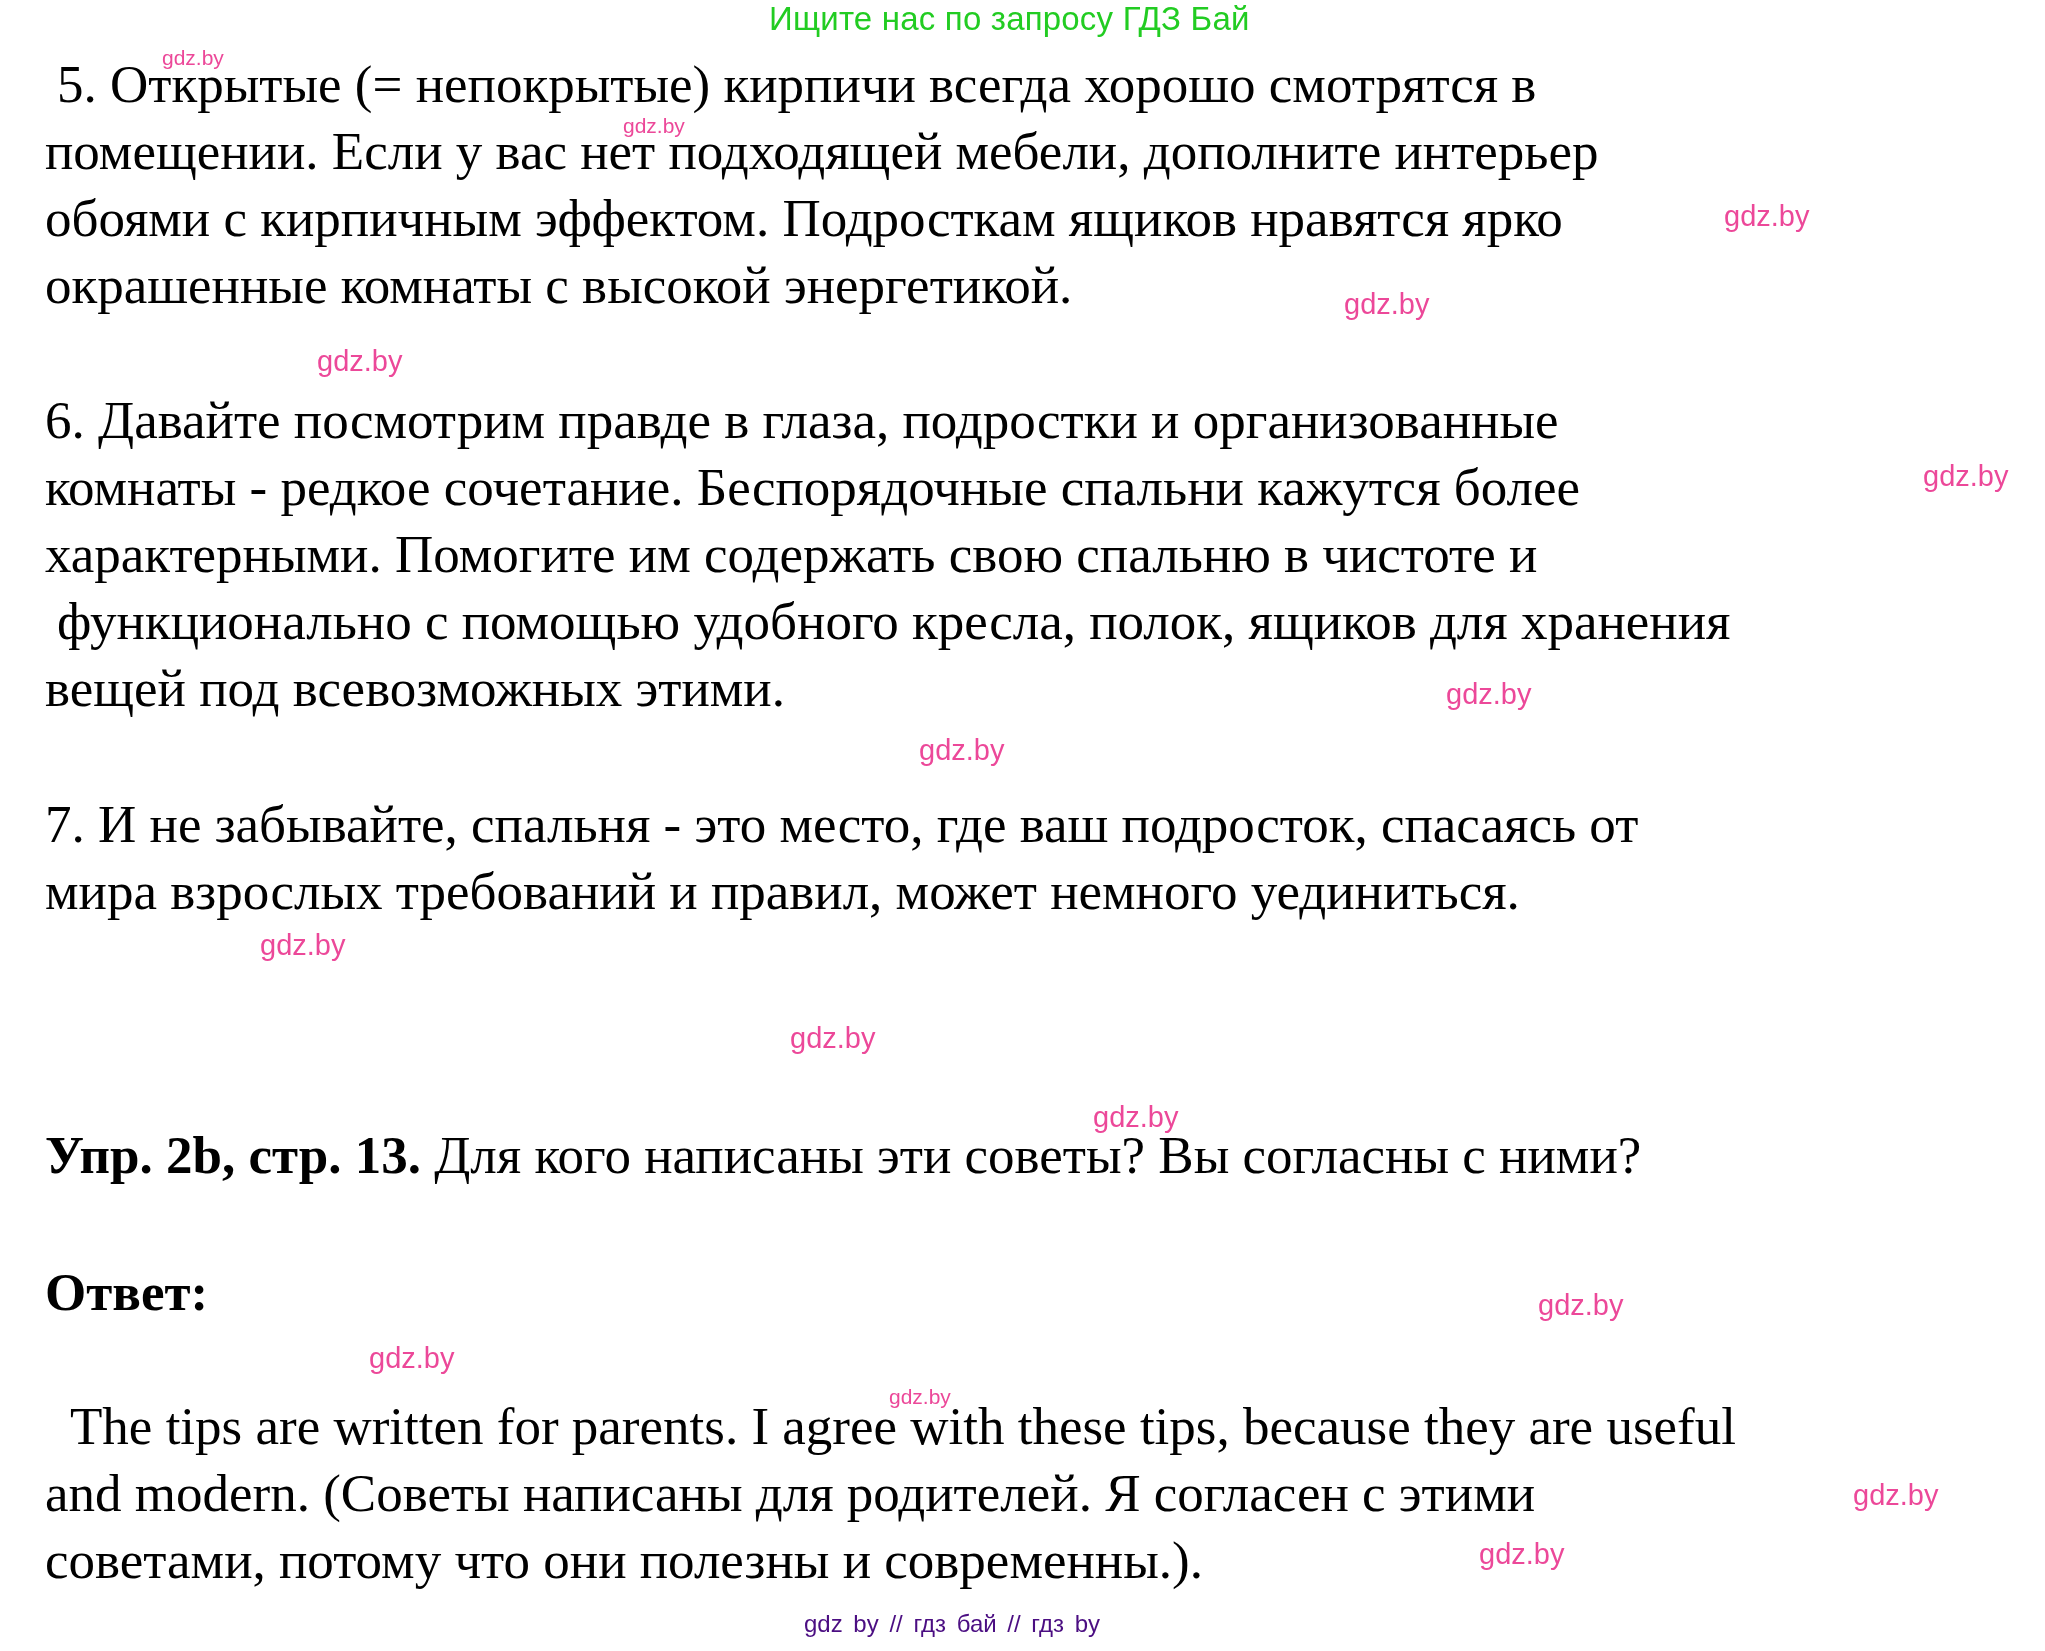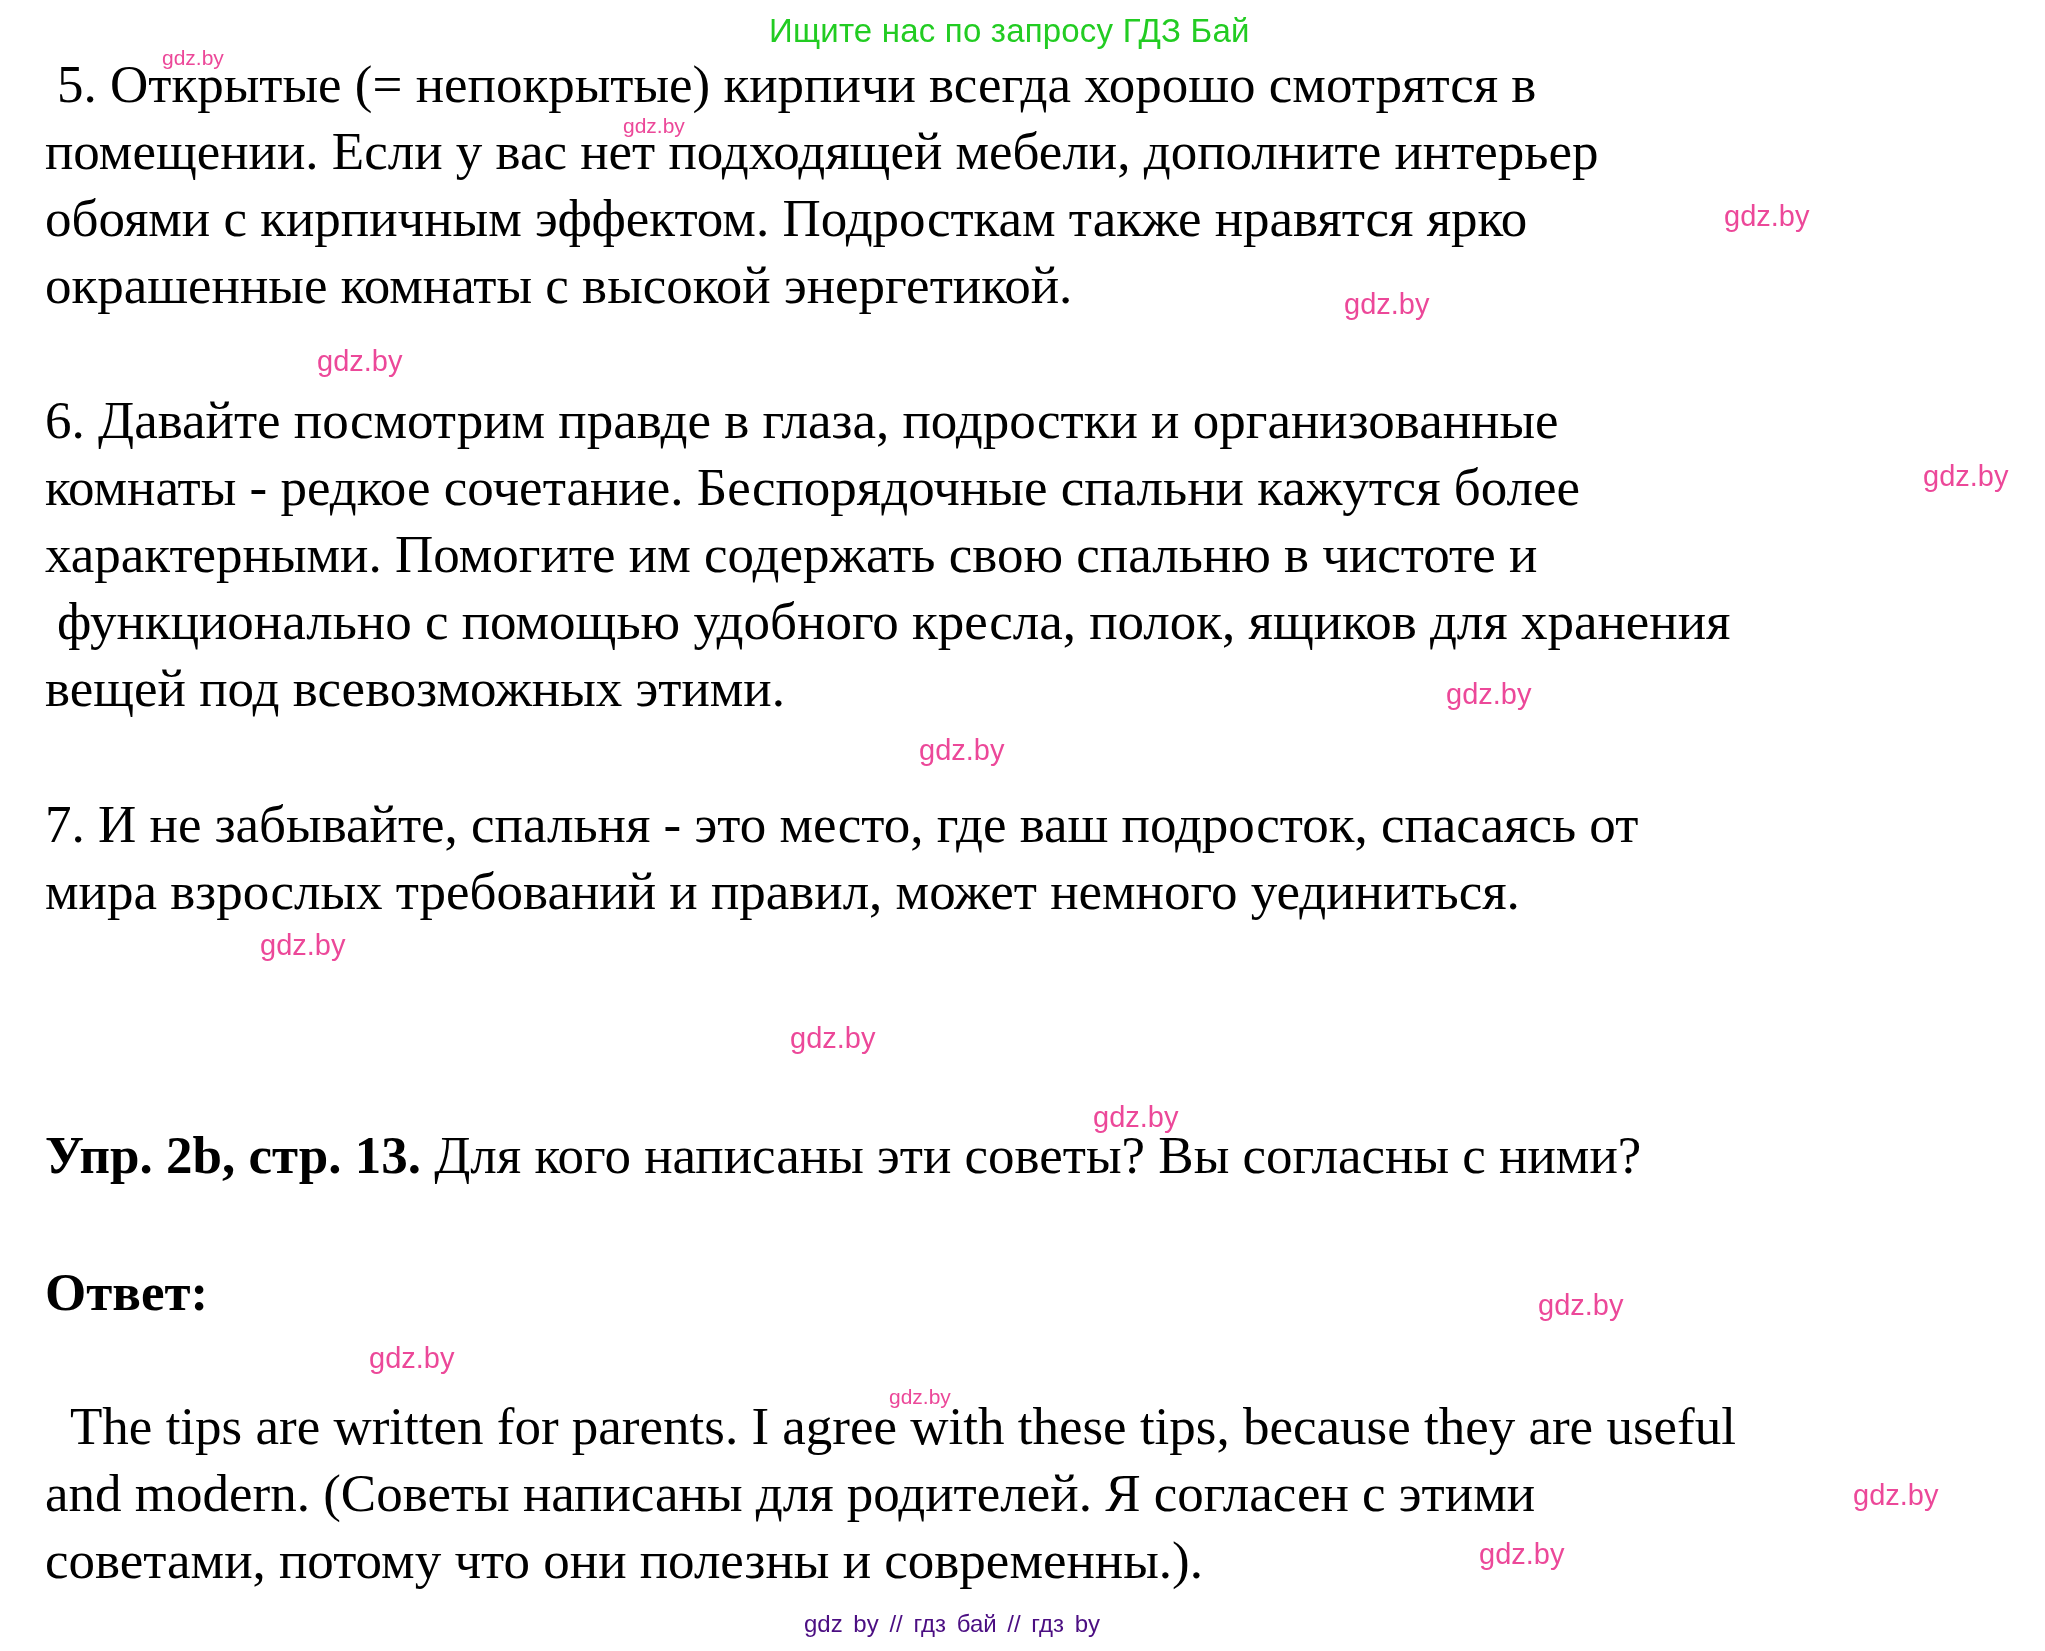--- a/index.html
+++ b/index.html
@@ -1,21 +1,21 @@
 <!DOCTYPE html>
 <html><head>
 <meta charset="utf-8">
 <style>
   html, body { margin: 0; padding: 0; background: #ffffff; }
   body { width: 2045px; height: 1651px; position: relative; overflow: hidden; }
   .abs { position: absolute; white-space: nowrap; }
   .banner {
     font-family: "Liberation Sans", "DejaVu Sans", sans-serif;
     font-size: 33px; line-height: 37px; color: #22cc22;
-    left: 769px; top: 12px; letter-spacing: 0.2px;
+    left: 769px; top: 0px; letter-spacing: 0.2px;
   }
   .line {
     font-family: "Liberation Serif", "DejaVu Serif", serif;
     font-size: 53px; line-height: 64px; color: #000000;
     left: 45px;
   }
   .line b { font-weight: bold; }
   .wm {
     font-family: "Liberation Sans", "DejaVu Sans", sans-serif;
     font-size: 29px; line-height: 32px; color: #ec4899;
@@ -28,21 +28,21 @@
   }
 </style>
 </head>
 <body>
 
 <div class="abs banner">Ищите нас по запросу ГДЗ Бай</div>
 
 <div>
   <div class="abs line" style="top:52px;margin-left:12px;">5. Открытые (= непокрытые) кирпичи всегда хорошо смотрятся в</div>
   <div class="abs line" style="top:119px;">помещении. Если у вас нет подходящей мебели, дополните интерьер</div>
-  <div class="abs line" style="top:186px;">обоями с кирпичным эффектом. Подросткам также нравятся ярко</div>
+  <div class="abs line" style="top:186px;">обоями с кирпичным эффектом. Подросткам ящиков нравятся ярко</div>
   <div class="abs line" style="top:253px;">окрашенные комнаты с высокой энергетикой.</div>
 </div>
 
 <div>
   <div class="abs line" style="top:388px;">6. Давайте посмотрим правде в глаза, подростки и организованные</div>
   <div class="abs line" style="top:455px;">комнаты - редкое сочетание. Беспорядочные спальни кажутся более</div>
   <div class="abs line" style="top:522px;">характерными. Помогите им содержать свою спальню в чистоте и</div>
   <div class="abs line" style="top:589px;margin-left:12px;">функционально с помощью удобного кресла, полок, ящиков для хранения</div>
   <div class="abs line" style="top:656px;">вещей под всевозможных этими.</div>
 </div>

